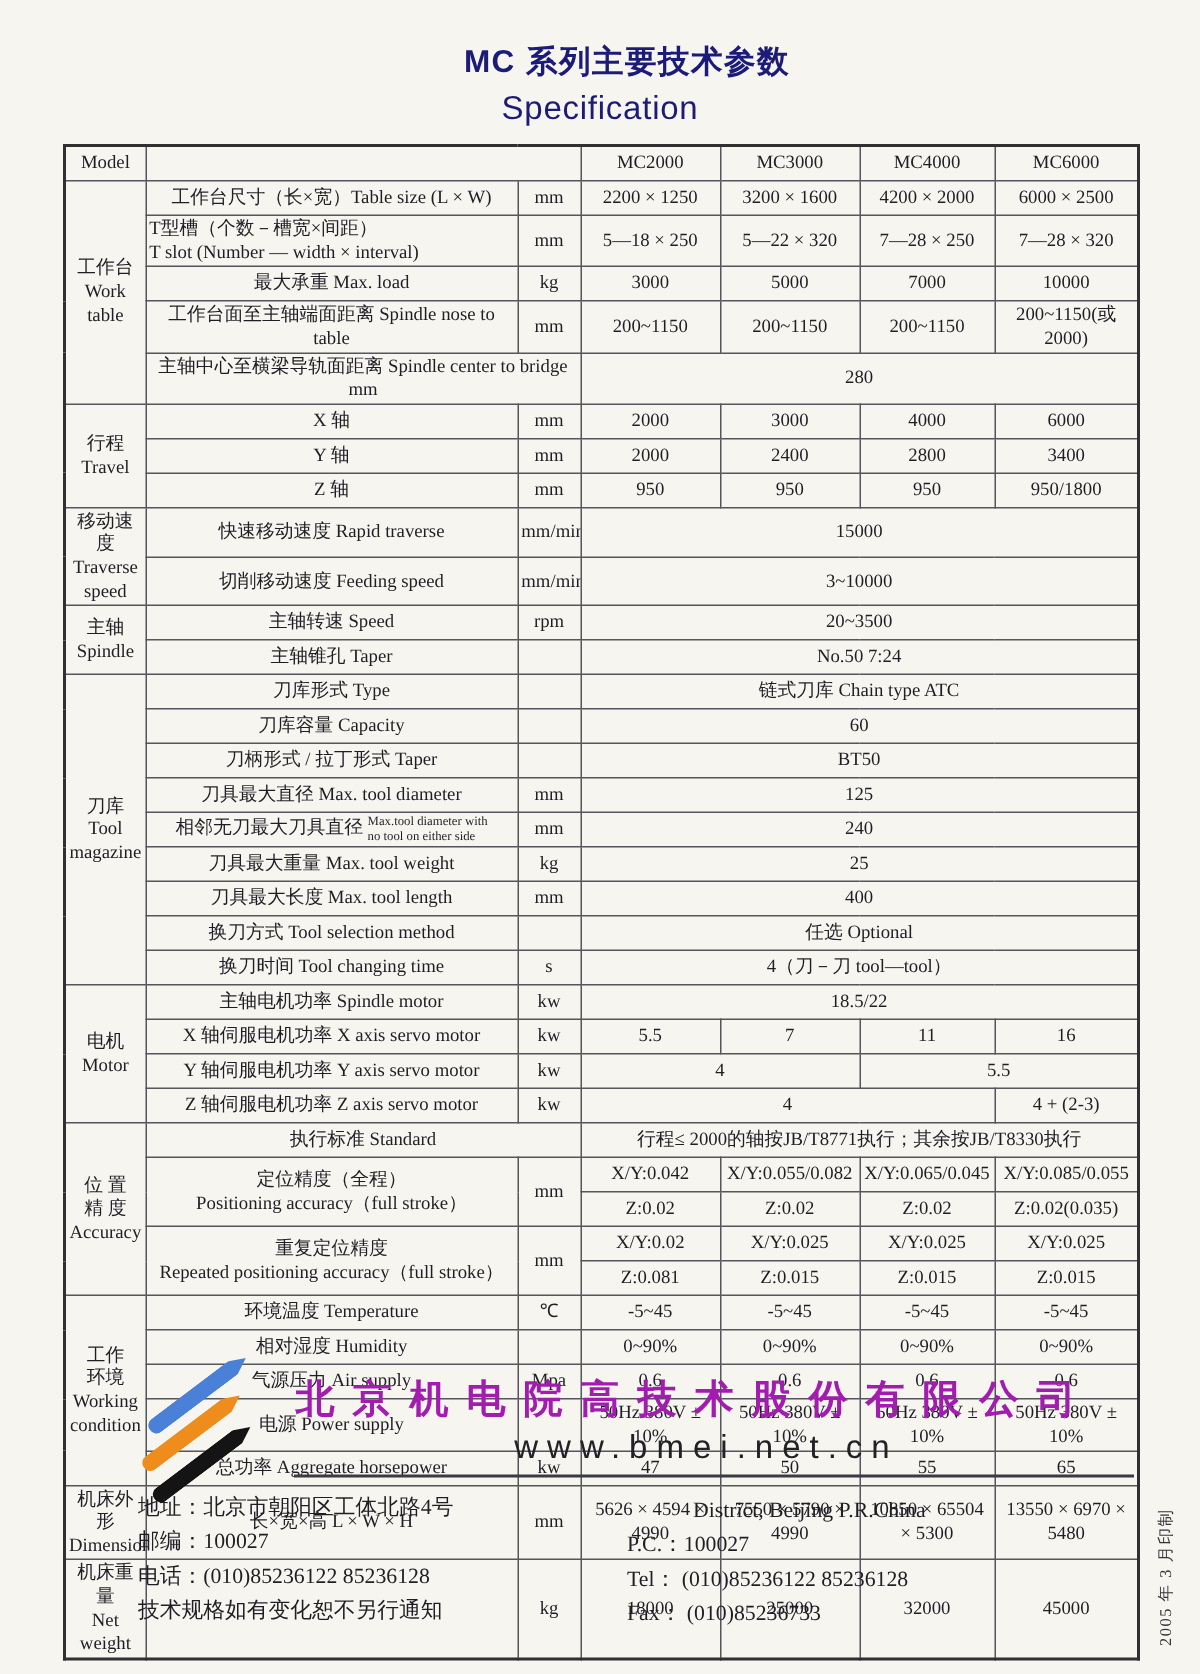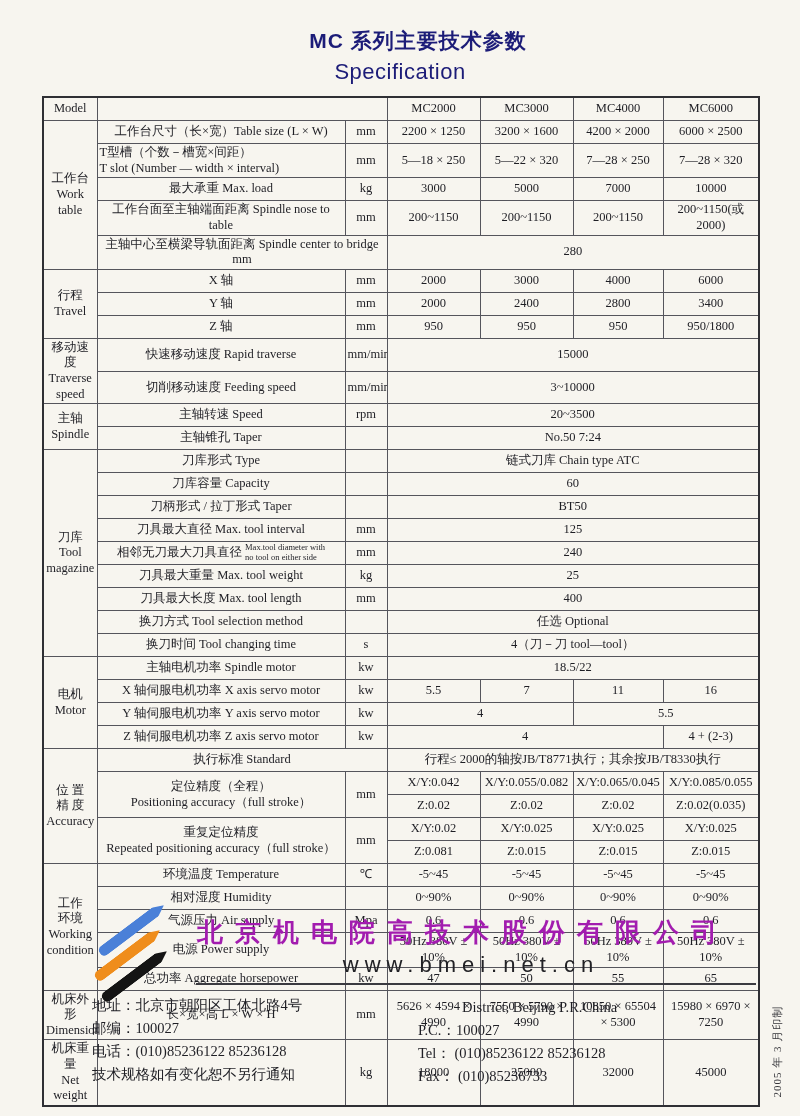--- a/index.html
+++ b/index.html
@@ -182,21 +182,21 @@
           <td class="lbl">刀库容量  Capacity</td>
           <td class="u"></td>
           <td colspan="4">60</td>
         </tr>
         <tr>
           <td class="lbl">刀柄形式 / 拉丁形式  Taper</td>
           <td class="u"></td>
           <td colspan="4">BT50</td>
         </tr>
         <tr>
-          <td class="lbl">刀具最大直径  Max. tool interval</td>
+          <td class="lbl">刀具最大直径  Max. tool diameter</td>
           <td class="u">mm</td>
           <td colspan="4">125</td>
         </tr>
         <tr>
           <td class="lbl"><span>相邻无刀最大刀具直径 </span><span class="tiny">Max.tool diameter with
 no tool on either side</span></td>
           <td class="u">mm</td>
           <td colspan="4">240</td>
         </tr>
         <tr>
@@ -328,21 +328,21 @@
           <td>65</td>
         </tr>
         <tr>
           <td class="cat catxs">机床外形
 Dimension</td>
           <td class="lbl">长×宽×高  L × W × H</td>
           <td class="u">mm</td>
           <td class="sm2">5626 × 4594 × 4990</td>
           <td class="sm2">7550 × 5790 × 4990</td>
           <td class="sm2">10850 × 65504 × 5300</td>
-          <td class="sm2">15980 × 6970 × 7250</td>
+          <td class="sm2">13550 × 6970 × 5480</td>
         </tr>
         <tr>
           <td class="cat catxs">机床重量
 Net weight</td>
           <td class="lbl"></td>
           <td class="u">kg</td>
           <td>18000</td>
           <td>25000</td>
           <td>32000</td>
           <td>45000</td>

